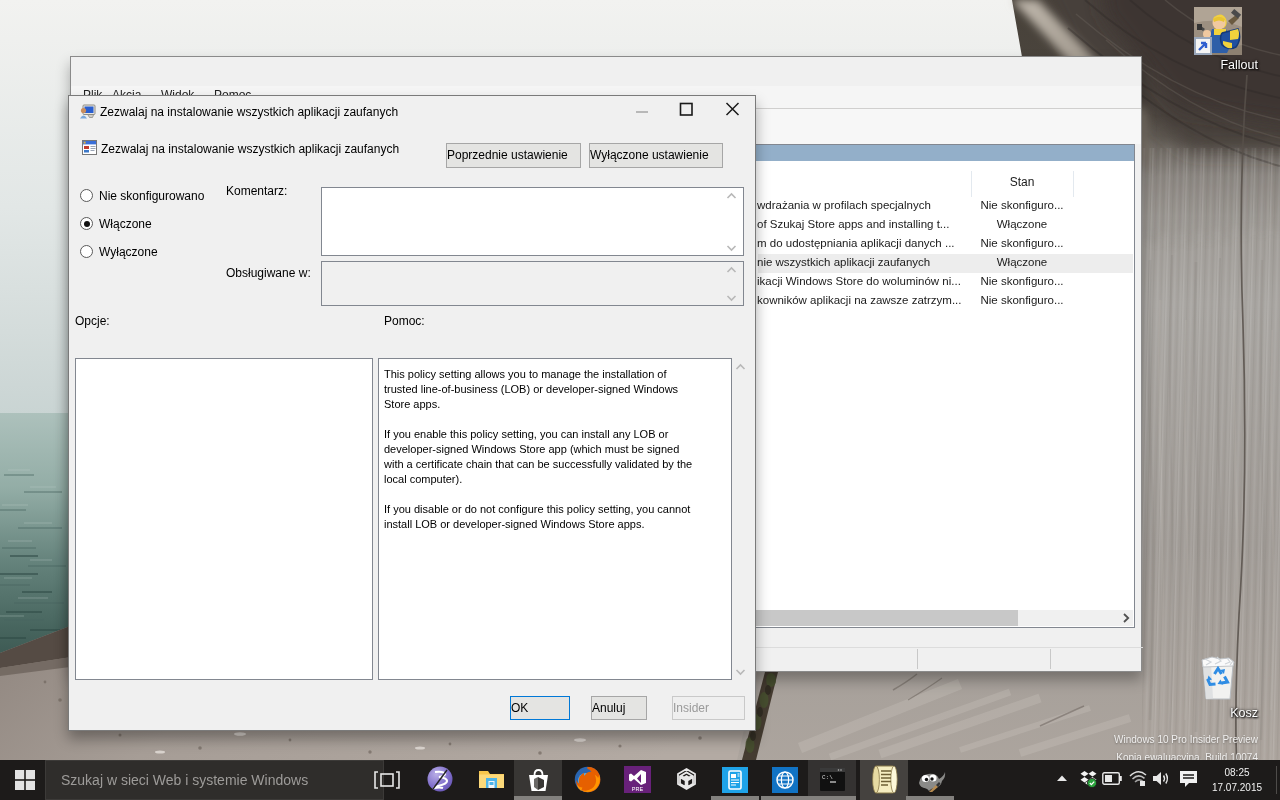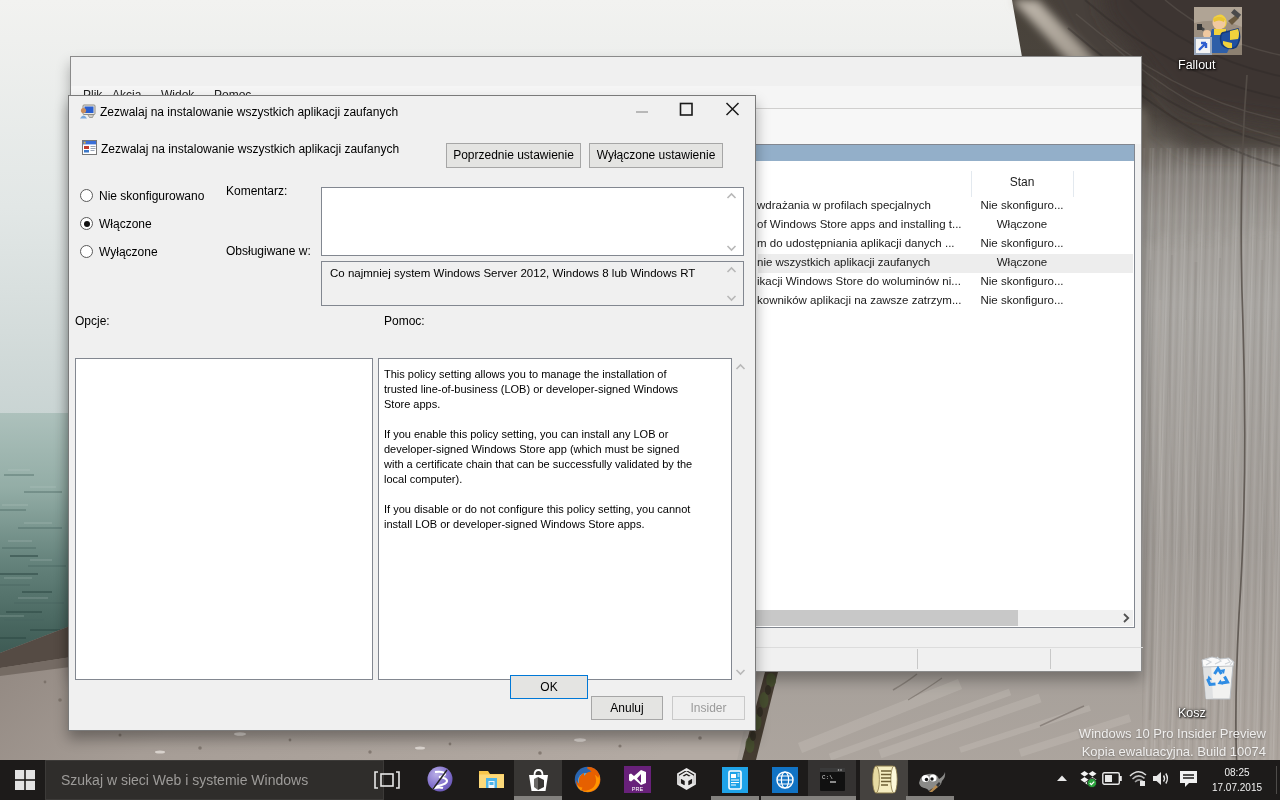--- a/index.html
+++ b/index.html
@@ -21,25 +21,25 @@
          background:#f0f0f0; border:1px solid #7a7a7a; box-shadow:0 8px 13px rgba(0,0,0,.33); }
   
   #taskbar { position:absolute; left:0; top:760px; width:1280px; height:40px; background:#1d1b1a;padding-left:47px; }
   .mw-row { left:686px; width:380px; height:19px; font-size:11.5px; color:#1a1a1a; white-space:nowrap; }
   .mw-row .frag { position:absolute; left:0; top:2px; }
   .mw-row .stan { position:absolute; left:214px; width:102px; top:2px; text-align:center; }
   .dlbl { position:absolute; font-size:12px; color:#000; }
   .dbox { position:absolute; background:#fff; border:1px solid #828790; }
   .chev { position:absolute; width:11px; height:8px; }
   .dbtn { position:absolute; height:25px; background:#e4e4e2; border:1px solid #a6a6a6; font-size:12px; color:#000;
-          text-align:center; line-height:23px; }
+          text-align:left; line-height:23px; }
   .radio { position:absolute; width:13px; height:13px; border:1px solid #5a5a5a; border-radius:50%; background:#fff; }
   .radio.sel::after { content:""; position:absolute; left:2.5px; top:2.5px; width:6px; height:6px; border-radius:50%; background:#111; }
-  .dsklbl { font-size:12.5px; color:#fff; text-align:left; text-shadow:1px 1px 2px #000, 0 0 3px #000; }
-  .wmark { right:14px; font-size:13px; color:rgba(255,255,255,.85); text-shadow:0 1px 2px rgba(0,0,0,.35); }
+  .dsklbl { font-size:12.5px; color:#fff; text-align:right; text-shadow:1px 1px 2px #000, 0 0 3px #000; }
+  .wmark { right:22px; font-size:10px; color:rgba(255,255,255,.85); text-shadow:0 1px 2px rgba(0,0,0,.35);margin-top:8px; }
   .clock { font-size:10px; color:#f2f2f2; text-align:center; line-height:14.5px; }
 </style>
 </head>
 <body>
 <div id="screen">
   <svg id="bg" class="abs" width="1280" height="800" style="left:0;top:0" viewBox="0 0 1280 800">
     <defs>
       <linearGradient id="skyg" x1="0" y1="0" x2="0" y2="1">
         <stop offset="0" stop-color="#f2f2f0"></stop>
           <stop offset="0.5" stop-color="#e2e7e6"></stop>
@@ -229,21 +229,21 @@
     <div class="abs" style="left:1002px;top:114px;width:1px;height:26px;background:#e3e9ef"></div>
     <div class="abs" style="left:900px;top:118px;width:102px;text-align:center;font-size:12px;color:#1a1a1a">Stan</div>
 
     <div class="abs" style="left:687px;top:197px;width:375px;height:19px;background:#ededed"></div>
 
     <div class="abs mw-row" style="top:140px">
         <span class="frag">wdrażania w profilach specjalnych</span>
         <span class="stan">Nie skonfiguro...</span>
       </div>
     <div class="abs mw-row" style="top:159px">
-        <span class="frag">of Windows Store apps and installing t...</span>
+        <span class="frag">of Szukaj Store apps and installing t...</span>
         <span class="stan">Włączone</span>
       </div>
     <div class="abs mw-row" style="top:178px">
         <span class="frag">m do udostępniania aplikacji danych ...</span>
         <span class="stan">Nie skonfiguro...</span>
       </div>
     <div class="abs mw-row" style="top:197px">
         <span class="frag">nie wszystkich aplikacji zaufanych</span>
         <span class="stan">Włączone</span>
       </div>
@@ -303,44 +303,43 @@
 
     <div class="dlbl" style="left:157px;top:88px">Komentarz:</div>
     <div class="dbox" style="left:252px;top:91px;width:423px;height:69px"></div>
     <svg class="chev" style="left:657px;top:96px" viewBox="0 0 11 8">
         <path d="M1.5 6 l4 -4 4 4" fill="none" stroke="#b8b8b8" stroke-width="1.6"></path>
       </svg>
     <svg class="chev" style="left:657px;top:148px" viewBox="0 0 11 8">
         <path d="M1.5 2 l4 4 4 -4" fill="none" stroke="#b8b8b8" stroke-width="1.6"></path>
       </svg>
 
-    <div class="dlbl" style="left:157px;top:148px">Obsługiwane w:</div>
+    <div class="dlbl" style="left:157px;top:170px">Obsługiwane w:</div>
     <div class="dbox" style="left:252px;top:165px;width:423px;height:45px;background:#f0f0f0"></div>
-    <div class="dlbl" style="left:261px;top:171px;font-size:11.5px">Co najmniej system Windows Server 2012, Windows 8 lub Windows RT</div>
     <svg class="chev" style="left:657px;top:170px" viewBox="0 0 11 8">
         <path d="M1.5 6 l4 -4 4 4" fill="none" stroke="#b8b8b8" stroke-width="1.6"></path>
       </svg>
     <svg class="chev" style="left:657px;top:198px" viewBox="0 0 11 8">
         <path d="M1.5 2 l4 4 4 -4" fill="none" stroke="#b8b8b8" stroke-width="1.6"></path>
       </svg>
 
     <div class="dlbl" style="left:6px;top:218px">Opcje:</div>
     <div class="dlbl" style="left:315px;top:218px">Pomoc:</div>
     <div class="dbox" style="left:6px;top:262px;width:298px;height:322px"></div>
     <div class="dbox" style="left:309px;top:262px;width:354px;height:322px"></div>
     <div class="abs" style="left:315px;top:271px;width:348px;font-size:11px;line-height:15px;color:#000;white-space:nowrap">This policy setting allows you to manage the installation of<br>trusted line-of-business (LOB) or developer-signed Windows<br>Store apps.<br><br>If you enable this policy setting, you can install any LOB or<br>developer-signed Windows Store app (which must be signed<br>with a certificate chain that can be successfully validated by the<br>local computer).<br><br>If you disable or do not configure this policy setting, you cannot<br>install LOB or developer-signed Windows Store apps.</div>
     <svg class="chev" style="left:666px;top:267px" viewBox="0 0 11 8">
         <path d="M1.5 6 l4 -4 4 4" fill="none" stroke="#b8b8b8" stroke-width="1.6"></path>
       </svg>
     <svg class="chev" style="left:666px;top:572px" viewBox="0 0 11 8">
         <path d="M1.5 2 l4 4 4 -4" fill="none" stroke="#b8b8b8" stroke-width="1.6"></path>
       </svg>
 
-    <div class="dbtn" style="left:441px;top:579px;width:78px;height:24px;border:1px solid #0078d7;line-height:22px">OK</div>
-    <div class="dbtn" style="left:522px;top:600px;width:72px;height:24px;line-height:22px">Anuluj</div>
+    <div class="dbtn" style="left:441px;top:600px;width:60px;height:24px;border:1px solid #0078d7;line-height:22px">OK</div>
+    <div class="dbtn" style="left:522px;top:600px;width:56px;height:24px;line-height:22px">Anuluj</div>
     <div class="dbtn" style="left:603px;top:600px;width:73px;height:24px;background:#efefef;border-color:#c9c9c9;color:#9a9a9a;line-height:22px">Insider</div>
   </div>
 
   <svg class="abs" style="left:1194px;top:7px" width="48" height="48" viewBox="0 0 48 48">
     <rect x="0" y="0" width="48" height="48" fill="#9c8f80"></rect>
     <path d="M0 0 h48 v20 q-24 -10 -48 -4 z" fill="#b0a495"></path>
     <path d="M0 48 h48 v-10 q-24 6 -48 2 z" fill="#8d8172"></path>
     <path d="M20 10 q8 -6 12 2 q2 6 -2 9 l-8 1 q-5 -7 -2 -12" fill="#f2d23c"></path>
     <circle cx="25" cy="16" r="6.5" fill="#f0c9a0"></circle>
     <path d="M19 12 q6 -5 12 0 l-1 3 q-5 -3 -10 0 z" fill="#e8c432"></path>

